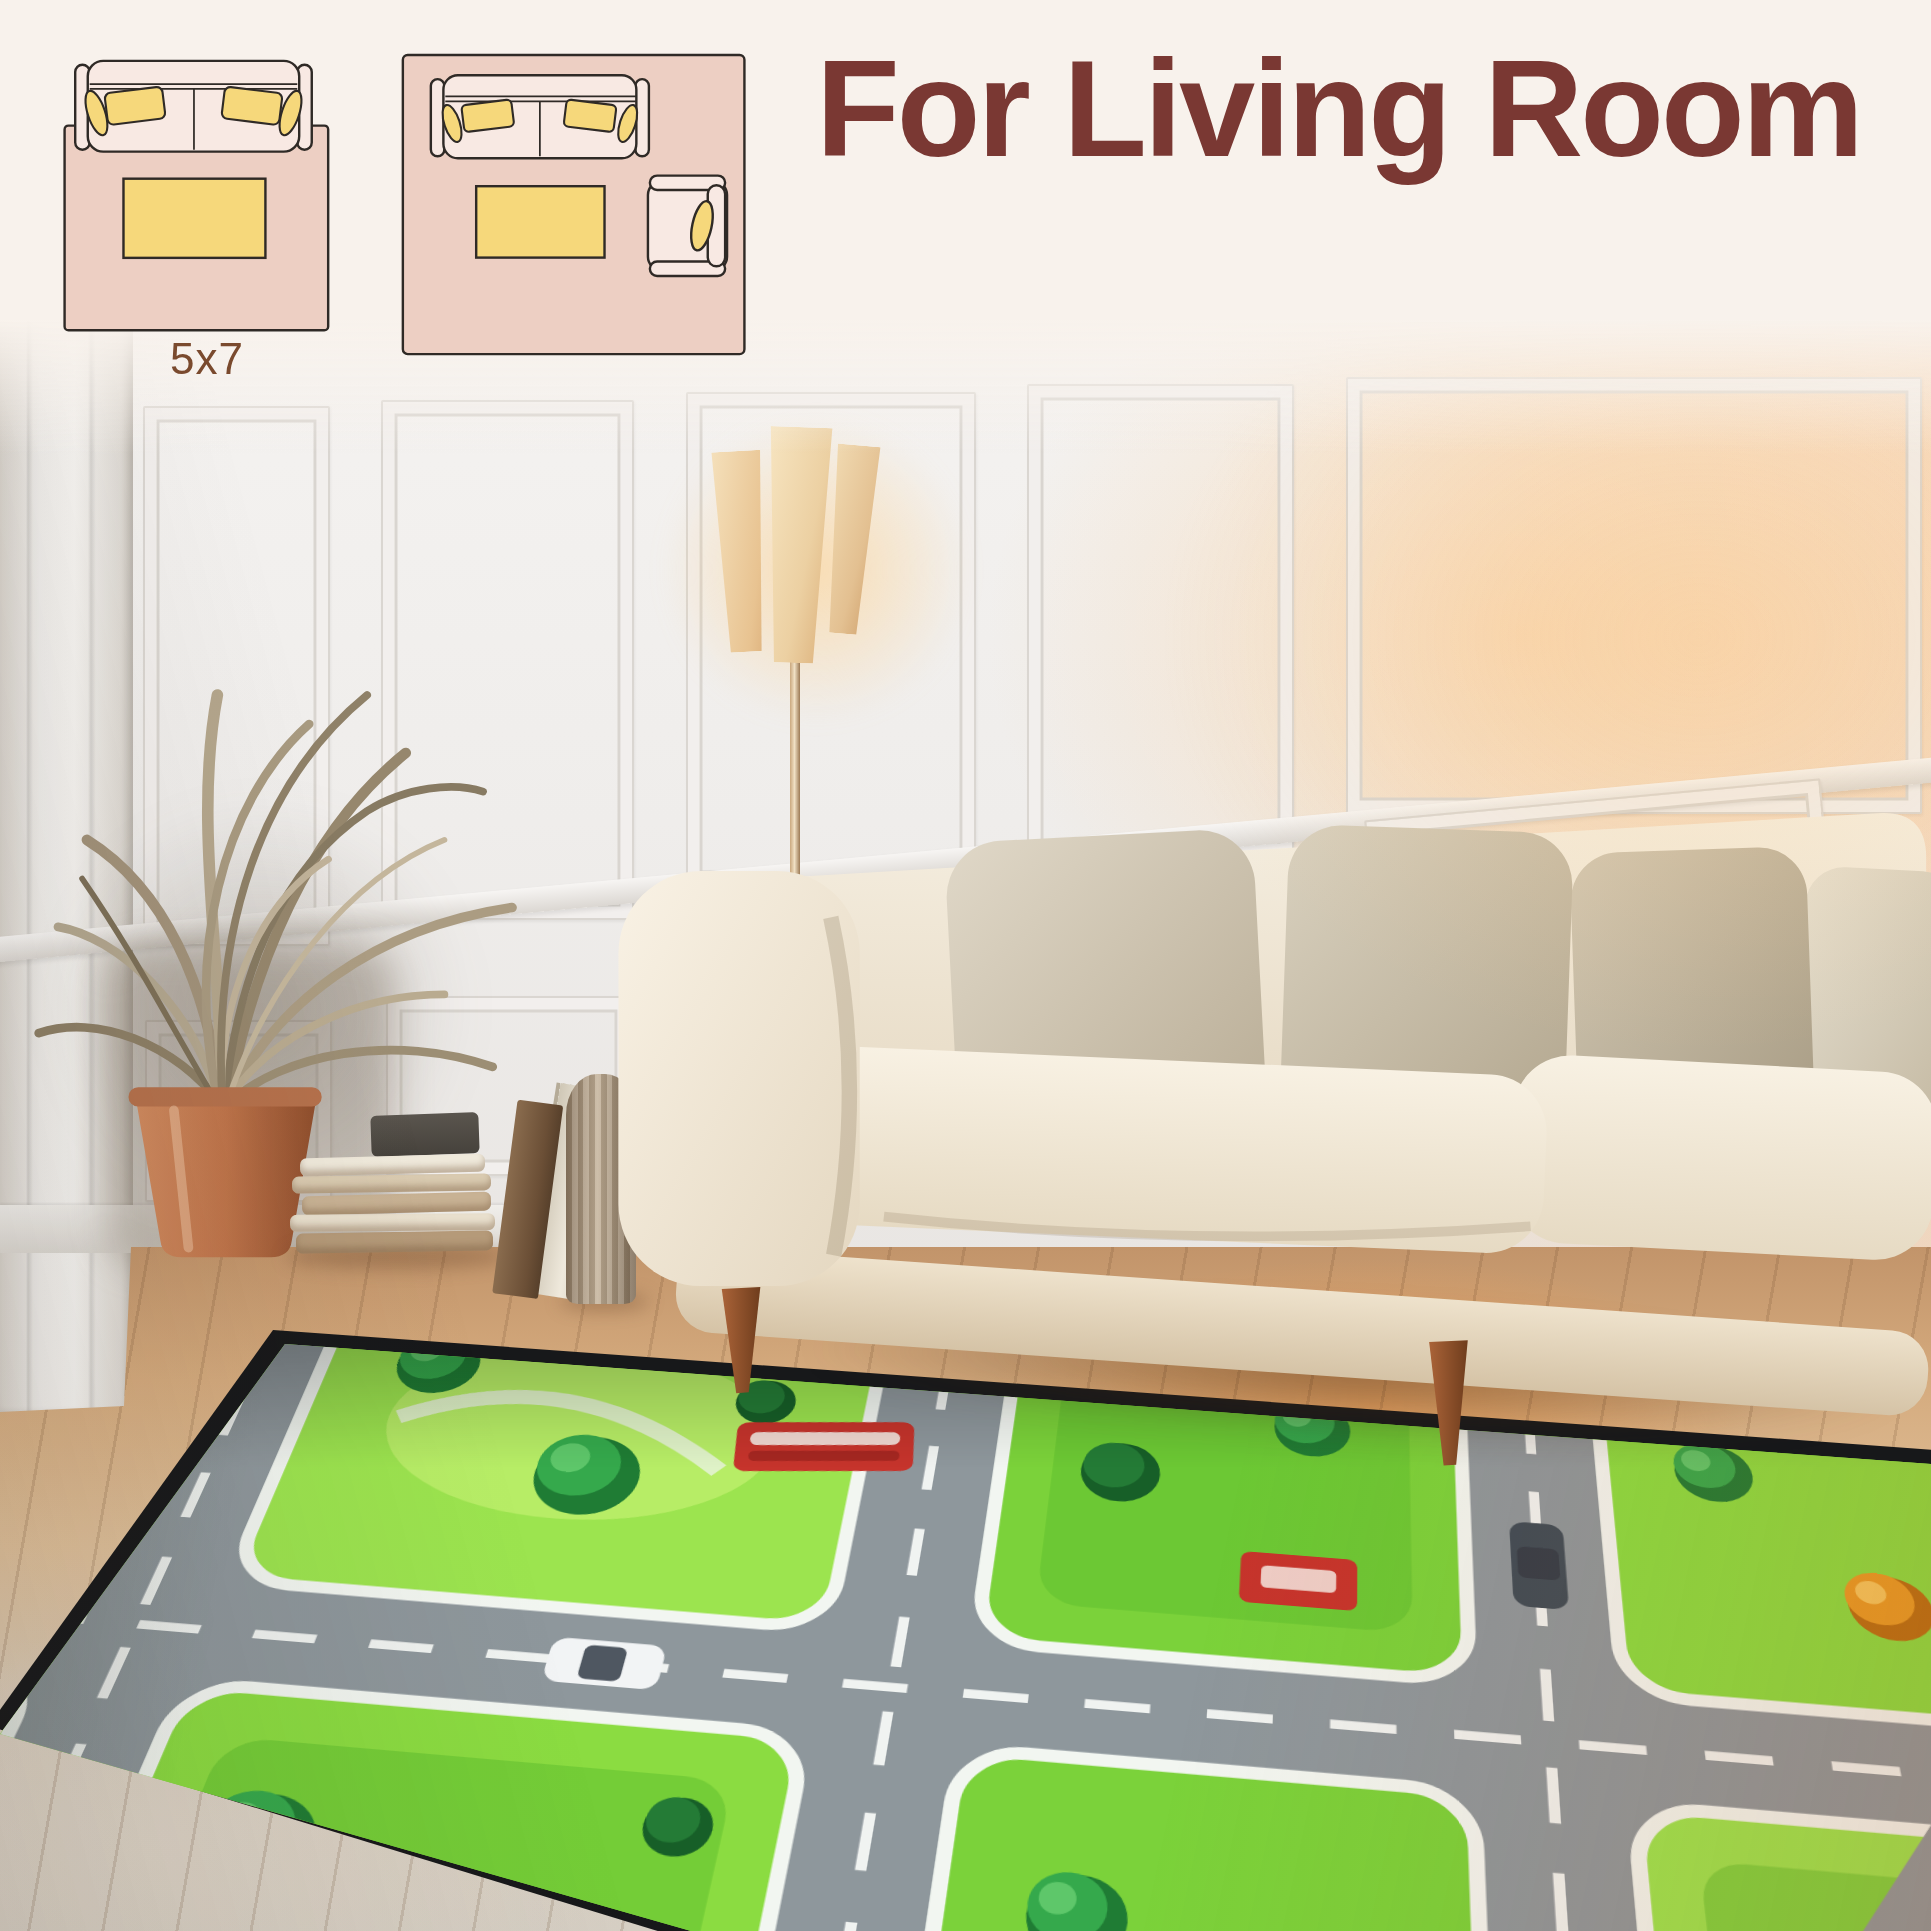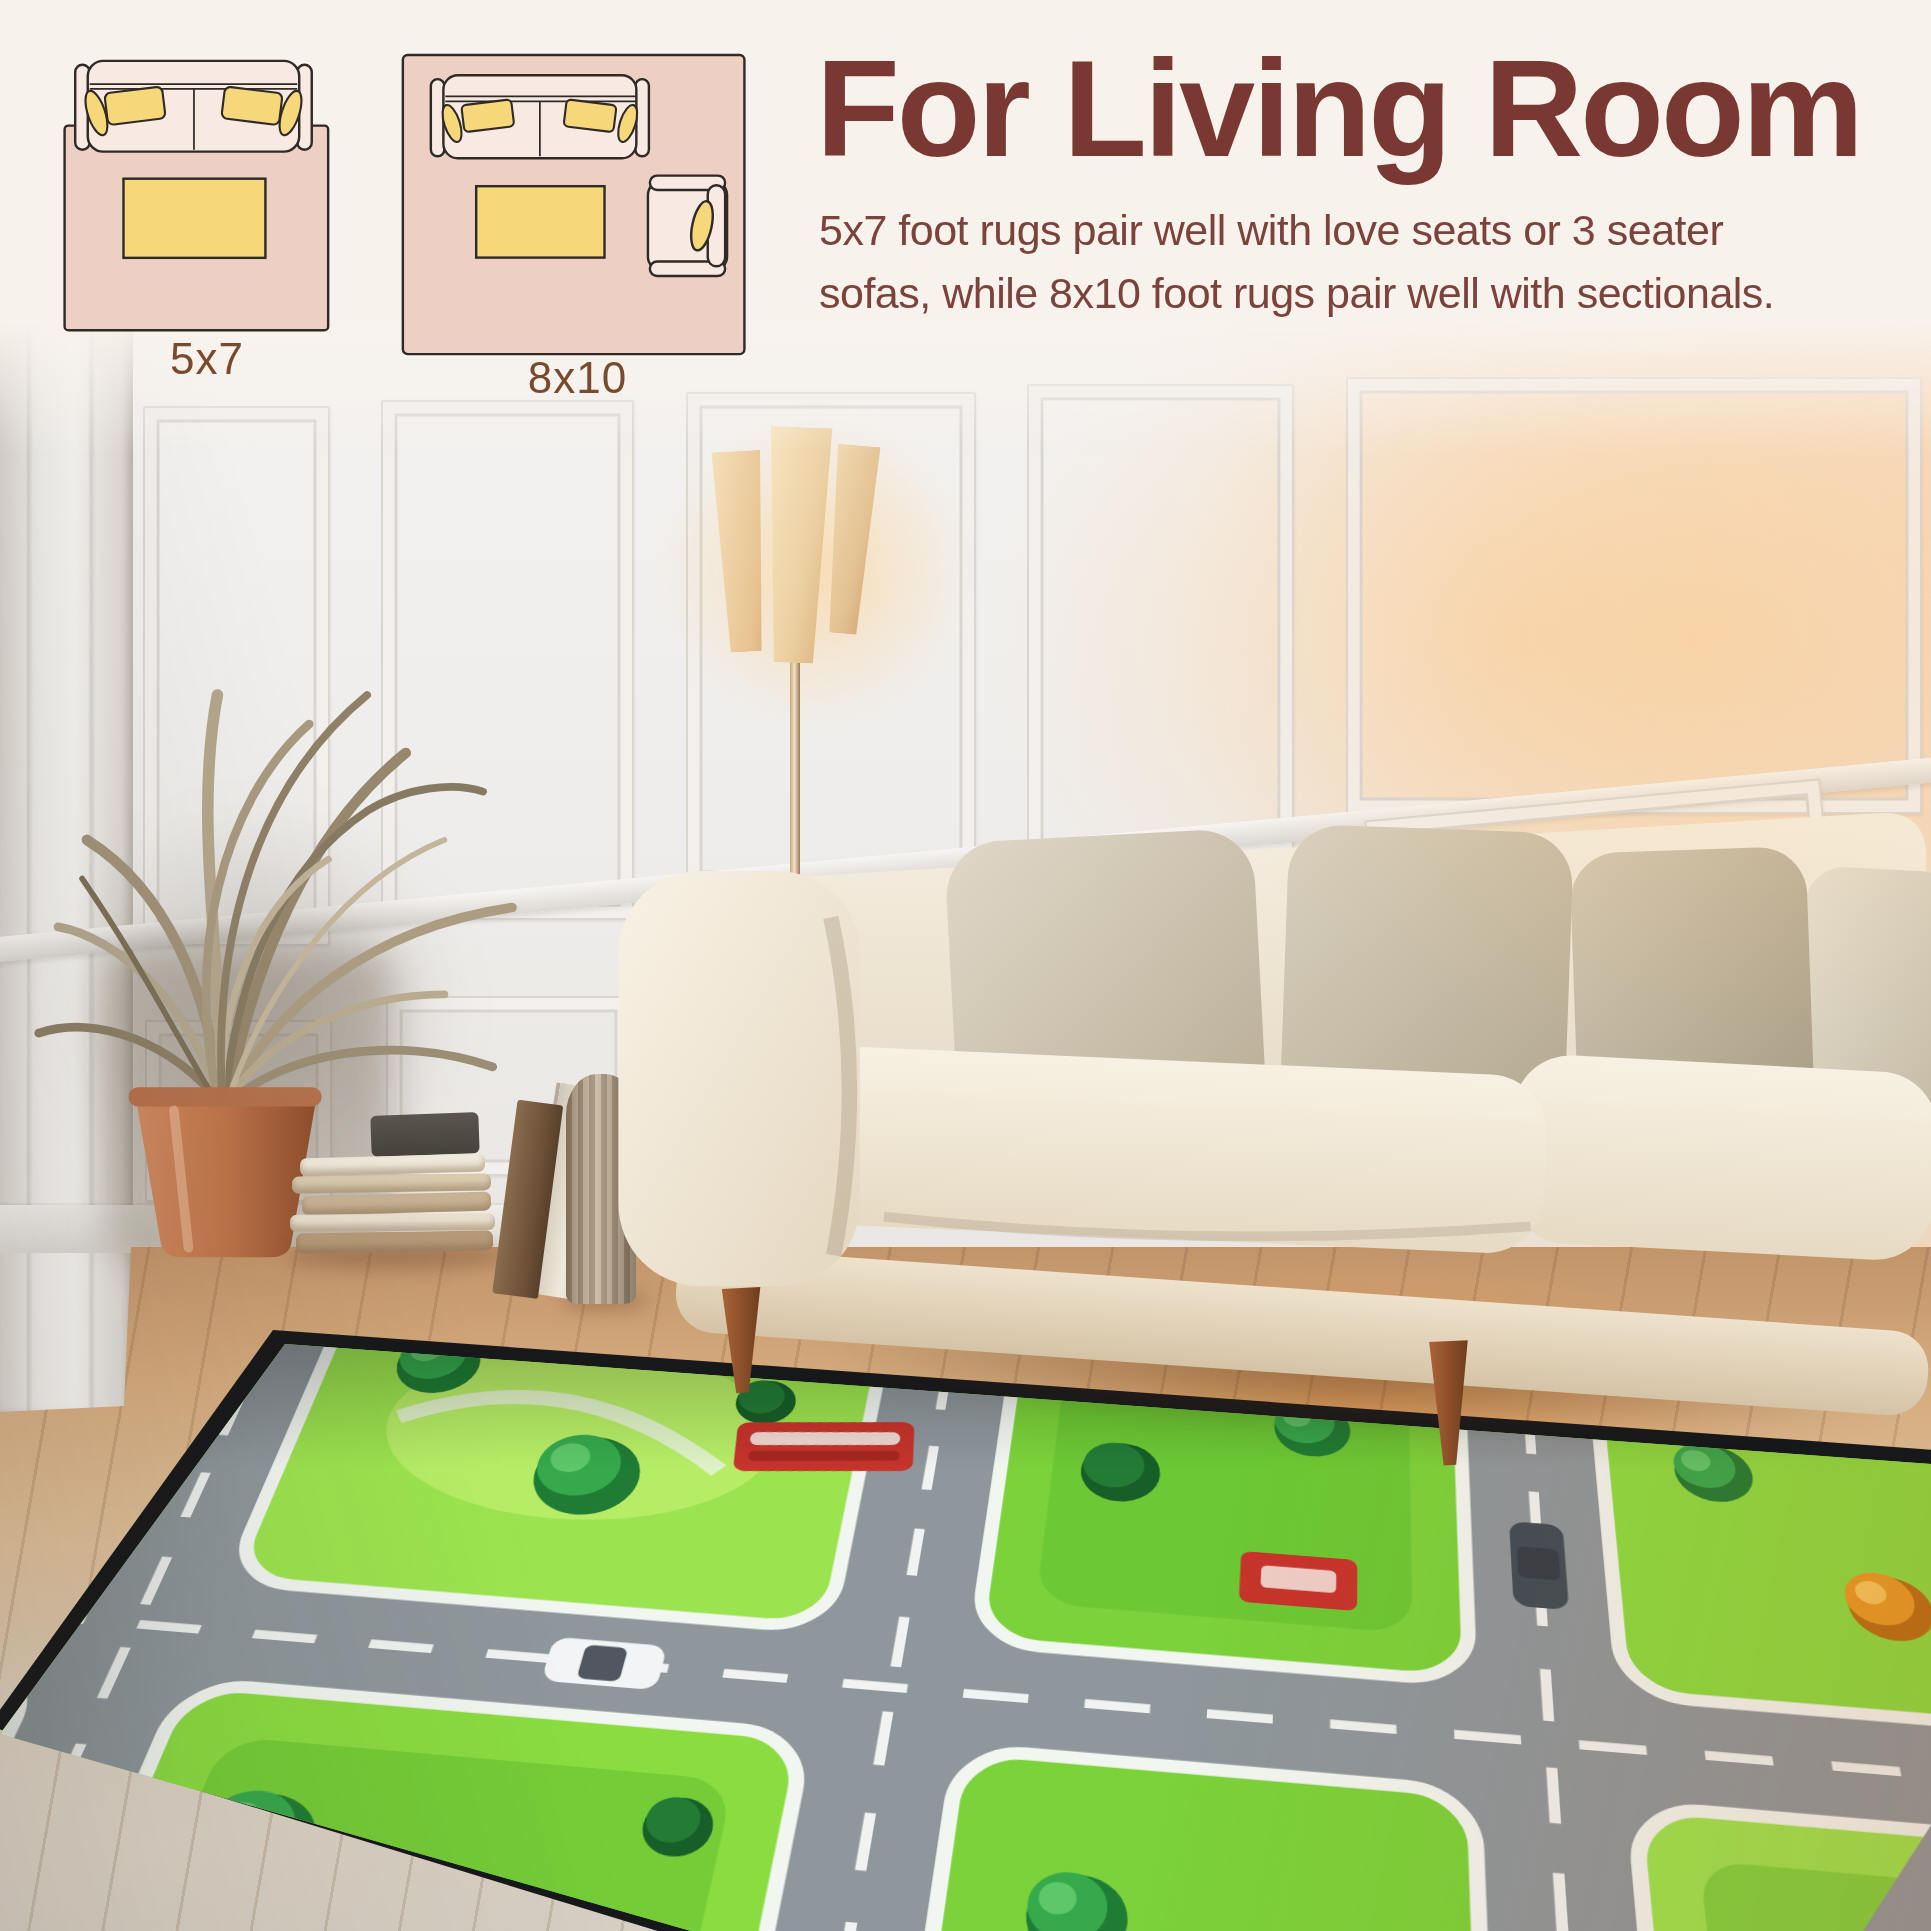--- a/index.html
+++ b/index.html
@@ -454,22 +454,17 @@
       </g>
       <rect x="80" y="145" width="133" height="74" fill="#f6d87b" stroke="#2f2a26" stroke-width="2.5"></rect>
       <g fill="#f8e9e3" stroke="#2f2a26" stroke-width="2.5">
         <rect x="258" y="140" width="82" height="92" rx="14"></rect>
         <rect x="260" y="134" width="78" height="15" rx="7.5"></rect>
         <rect x="260" y="223" width="78" height="15" rx="7.5"></rect>
         <rect x="320" y="144" width="18" height="84" rx="9"></rect>
         <ellipse cx="314" cy="186" rx="10" ry="26" fill="#f6d87b" transform="rotate(12 314 186)"></ellipse>
       </g>
     </svg>
-    <div class="diag-label" style="left:399px;top:353px;width:357px;">8x10</div>
 
     <div class="headline">For Living Room</div>
-    <div class="bodytext">
-      <div>5x7 foot rugs pair well with love seats or 3 seater</div>
-      <div>sofas, while 8x10 foot rugs pair well with sectionals.</div>
-    </div>
   </div>
 </div>
 
 
 </body></html>

